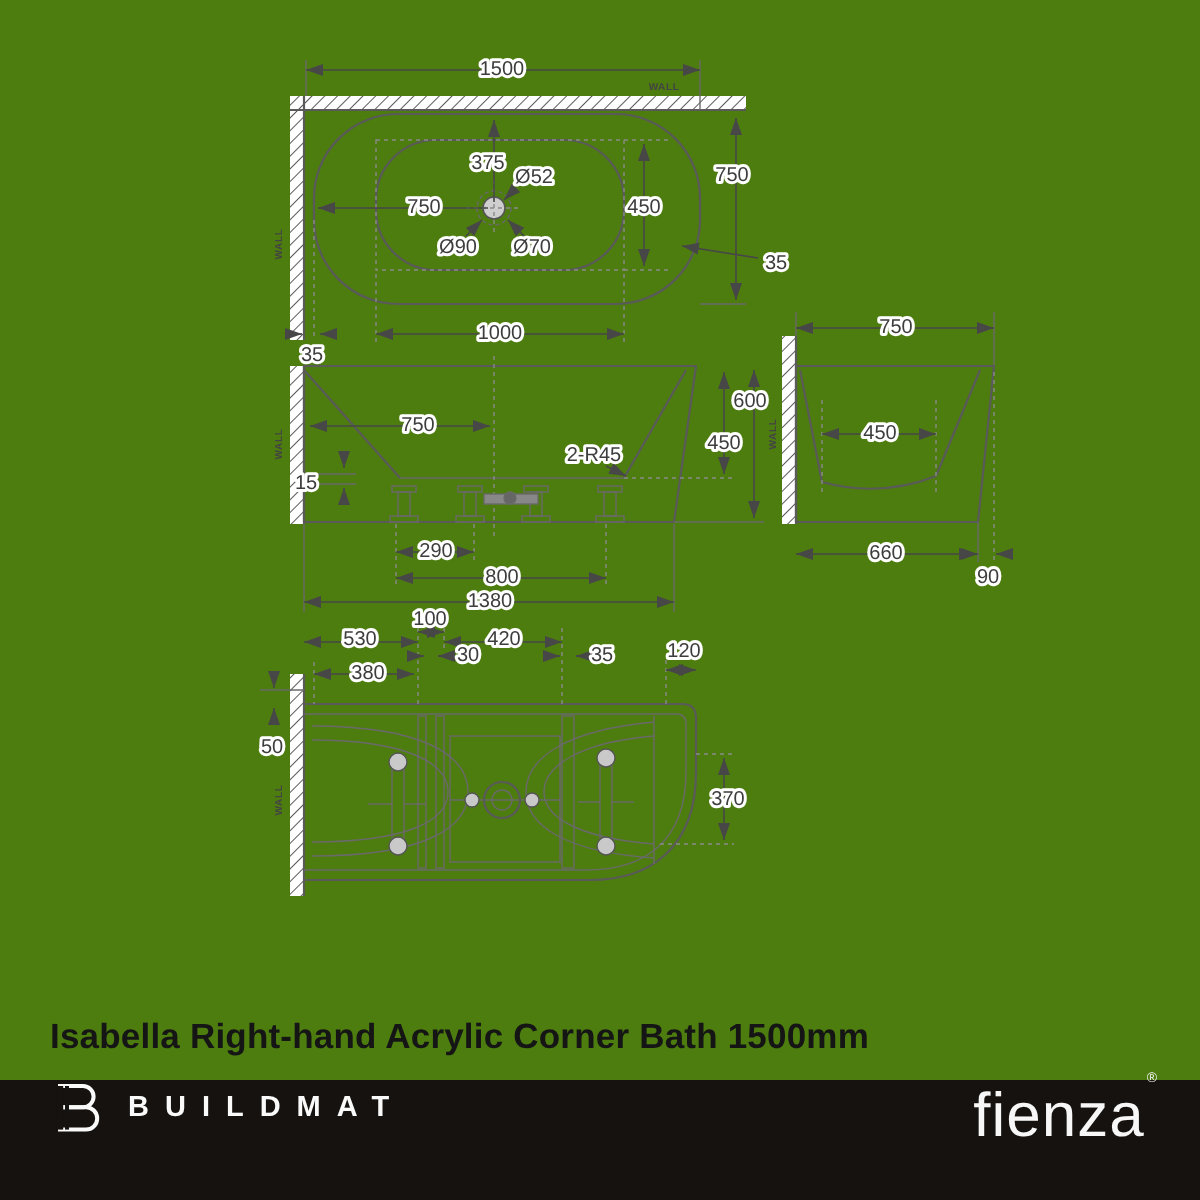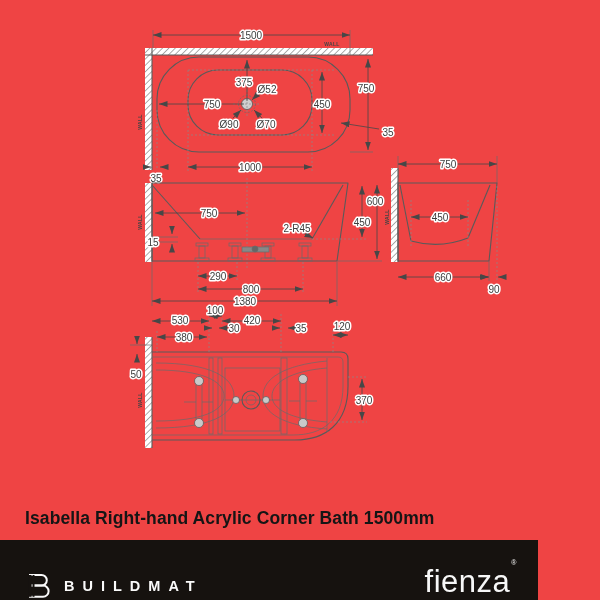--- a/index.html
+++ b/index.html
@@ -1,32 +1,32 @@
 <!DOCTYPE html>
 <html><head>
 <meta charset="utf-8">
 <style>
   html,body{margin:0;padding:0;}
-  .page{position:relative;width:600px;height:600px;background:#ef4444;overflow:hidden;
+  .page{position:relative;width:600px;height:600px;background:#4d7c0f;overflow:hidden;
         font-family:"Liberation Sans",sans-serif;}
   .drawing{position:absolute;top:0;left:0;}
   
   .d{font-family:"Liberation Sans",sans-serif;font-size:10px;fill:#3d3d3d;text-anchor:middle;
      dominant-baseline:central;paint-order:stroke;stroke:#ffffff;stroke-width:3px;stroke-linejoin:round;}
   .w{font-family:"Liberation Sans",sans-serif;font-size:5px;letter-spacing:.3px;fill:#444;
      text-anchor:middle;dominant-baseline:central;font-weight:bold;}
   .g{stroke:#5a5a5a;stroke-width:1.1;fill:none;stroke-linejoin:round;}
   .t{stroke:#6a6a6a;stroke-width:.7;fill:none;}
   .m{stroke:#474747;stroke-width:.8;fill:none;}
   .dt{stroke:#8a8a8a;stroke-width:.7;stroke-dasharray:2 2;fill:none;}
   .hz{fill:url(#h);stroke:none;}
   .title{position:absolute;left:25px;top:492px;width:560px;font-size:17.5px;font-weight:bold;
          color:#151515;letter-spacing:.1px;margin-top:16px;}
-  .footer{position:absolute;left:0;top:540px;width:538px;height:60px;background:#16120f;
-          display:flex;align-items:flex-end;justify-content:space-between;}
+  .footer{position:absolute;left:0;top:540px;width:600px;height:60px;background:#16120f;
+          display:flex;align-items:flex-start;justify-content:space-between;}
   .brand{display:flex;align-items:center;margin-left:24px;}
   .brand-name{color:#fafafa;font-size:14.5px;font-weight:bold;letter-spacing:8px;margin-left:10px;}
   .partner{color:#f7f7f7;font-size:31px;font-weight:400;margin-right:22px;letter-spacing:.5px;
            position:relative;}
   .partner sup{font-size:7px;position:relative;top:-16px;left:1px;}
 </style>
 </head>
 <body>
 
 <div class="page">

